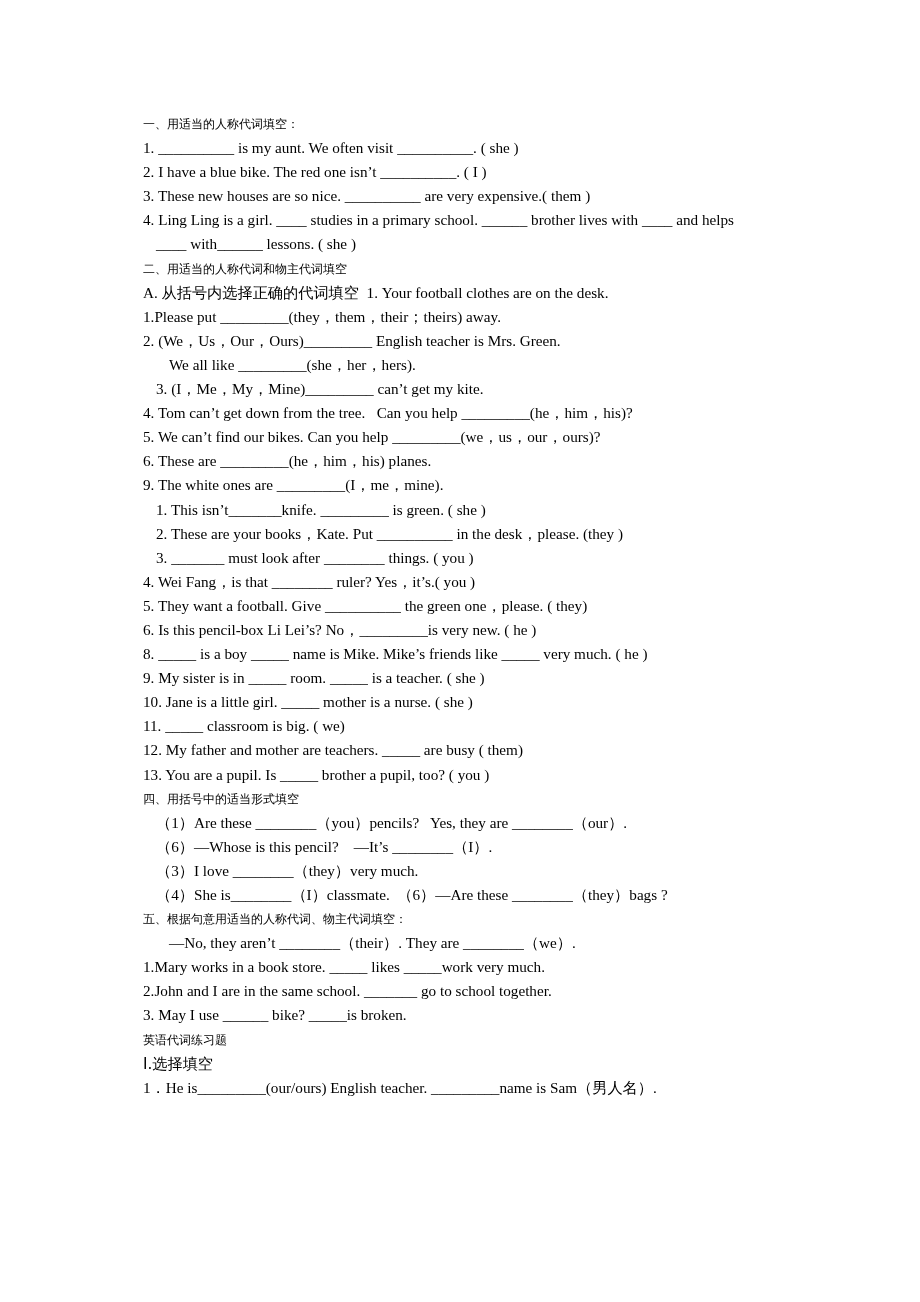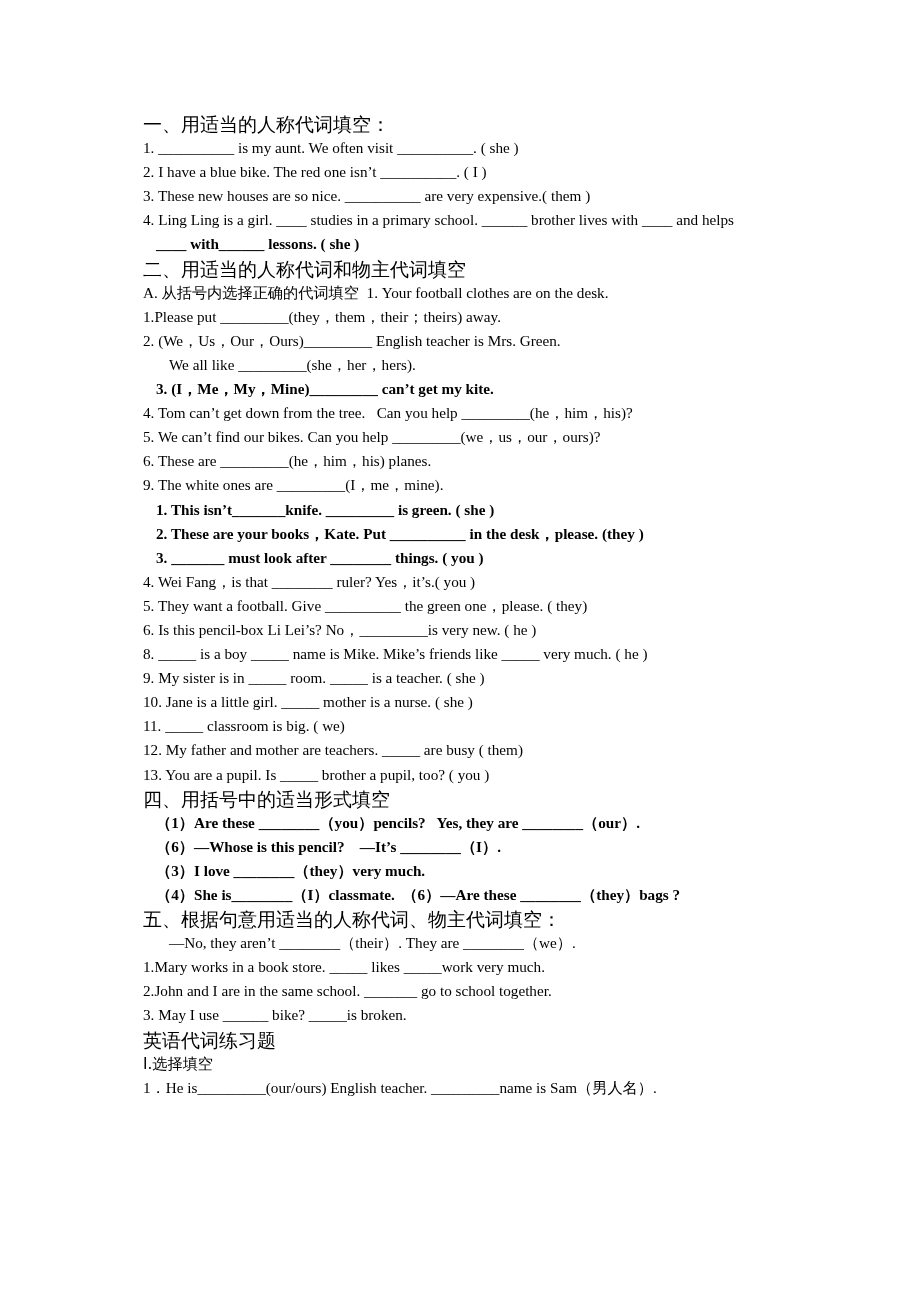--- a/index.html
+++ b/index.html
@@ -22,25 +22,25 @@
   }
   .doc {
     font-size: 15.2px;
     line-height: 24.1px;
   }
   .line {
     white-space: pre-wrap;
     margin: 0;
     padding: 0;
   }
-  .indent1 { padding-left: 13px; font-weight: bold; }
+  .indent1 { padding-left: 13px; }
   .indent2 { padding-left: 26px; }
   .heading {
     font-family: "DejaVu Sans", "Liberation Sans", sans-serif;
-    font-size: 19px;
+    font-size: 12px;
   }
   .cn {
     font-family: "DejaVu Sans", "Liberation Sans", sans-serif;
   }
 </style>
 </head>
 <body>
 
 <div class="page">
   <div class="doc">

